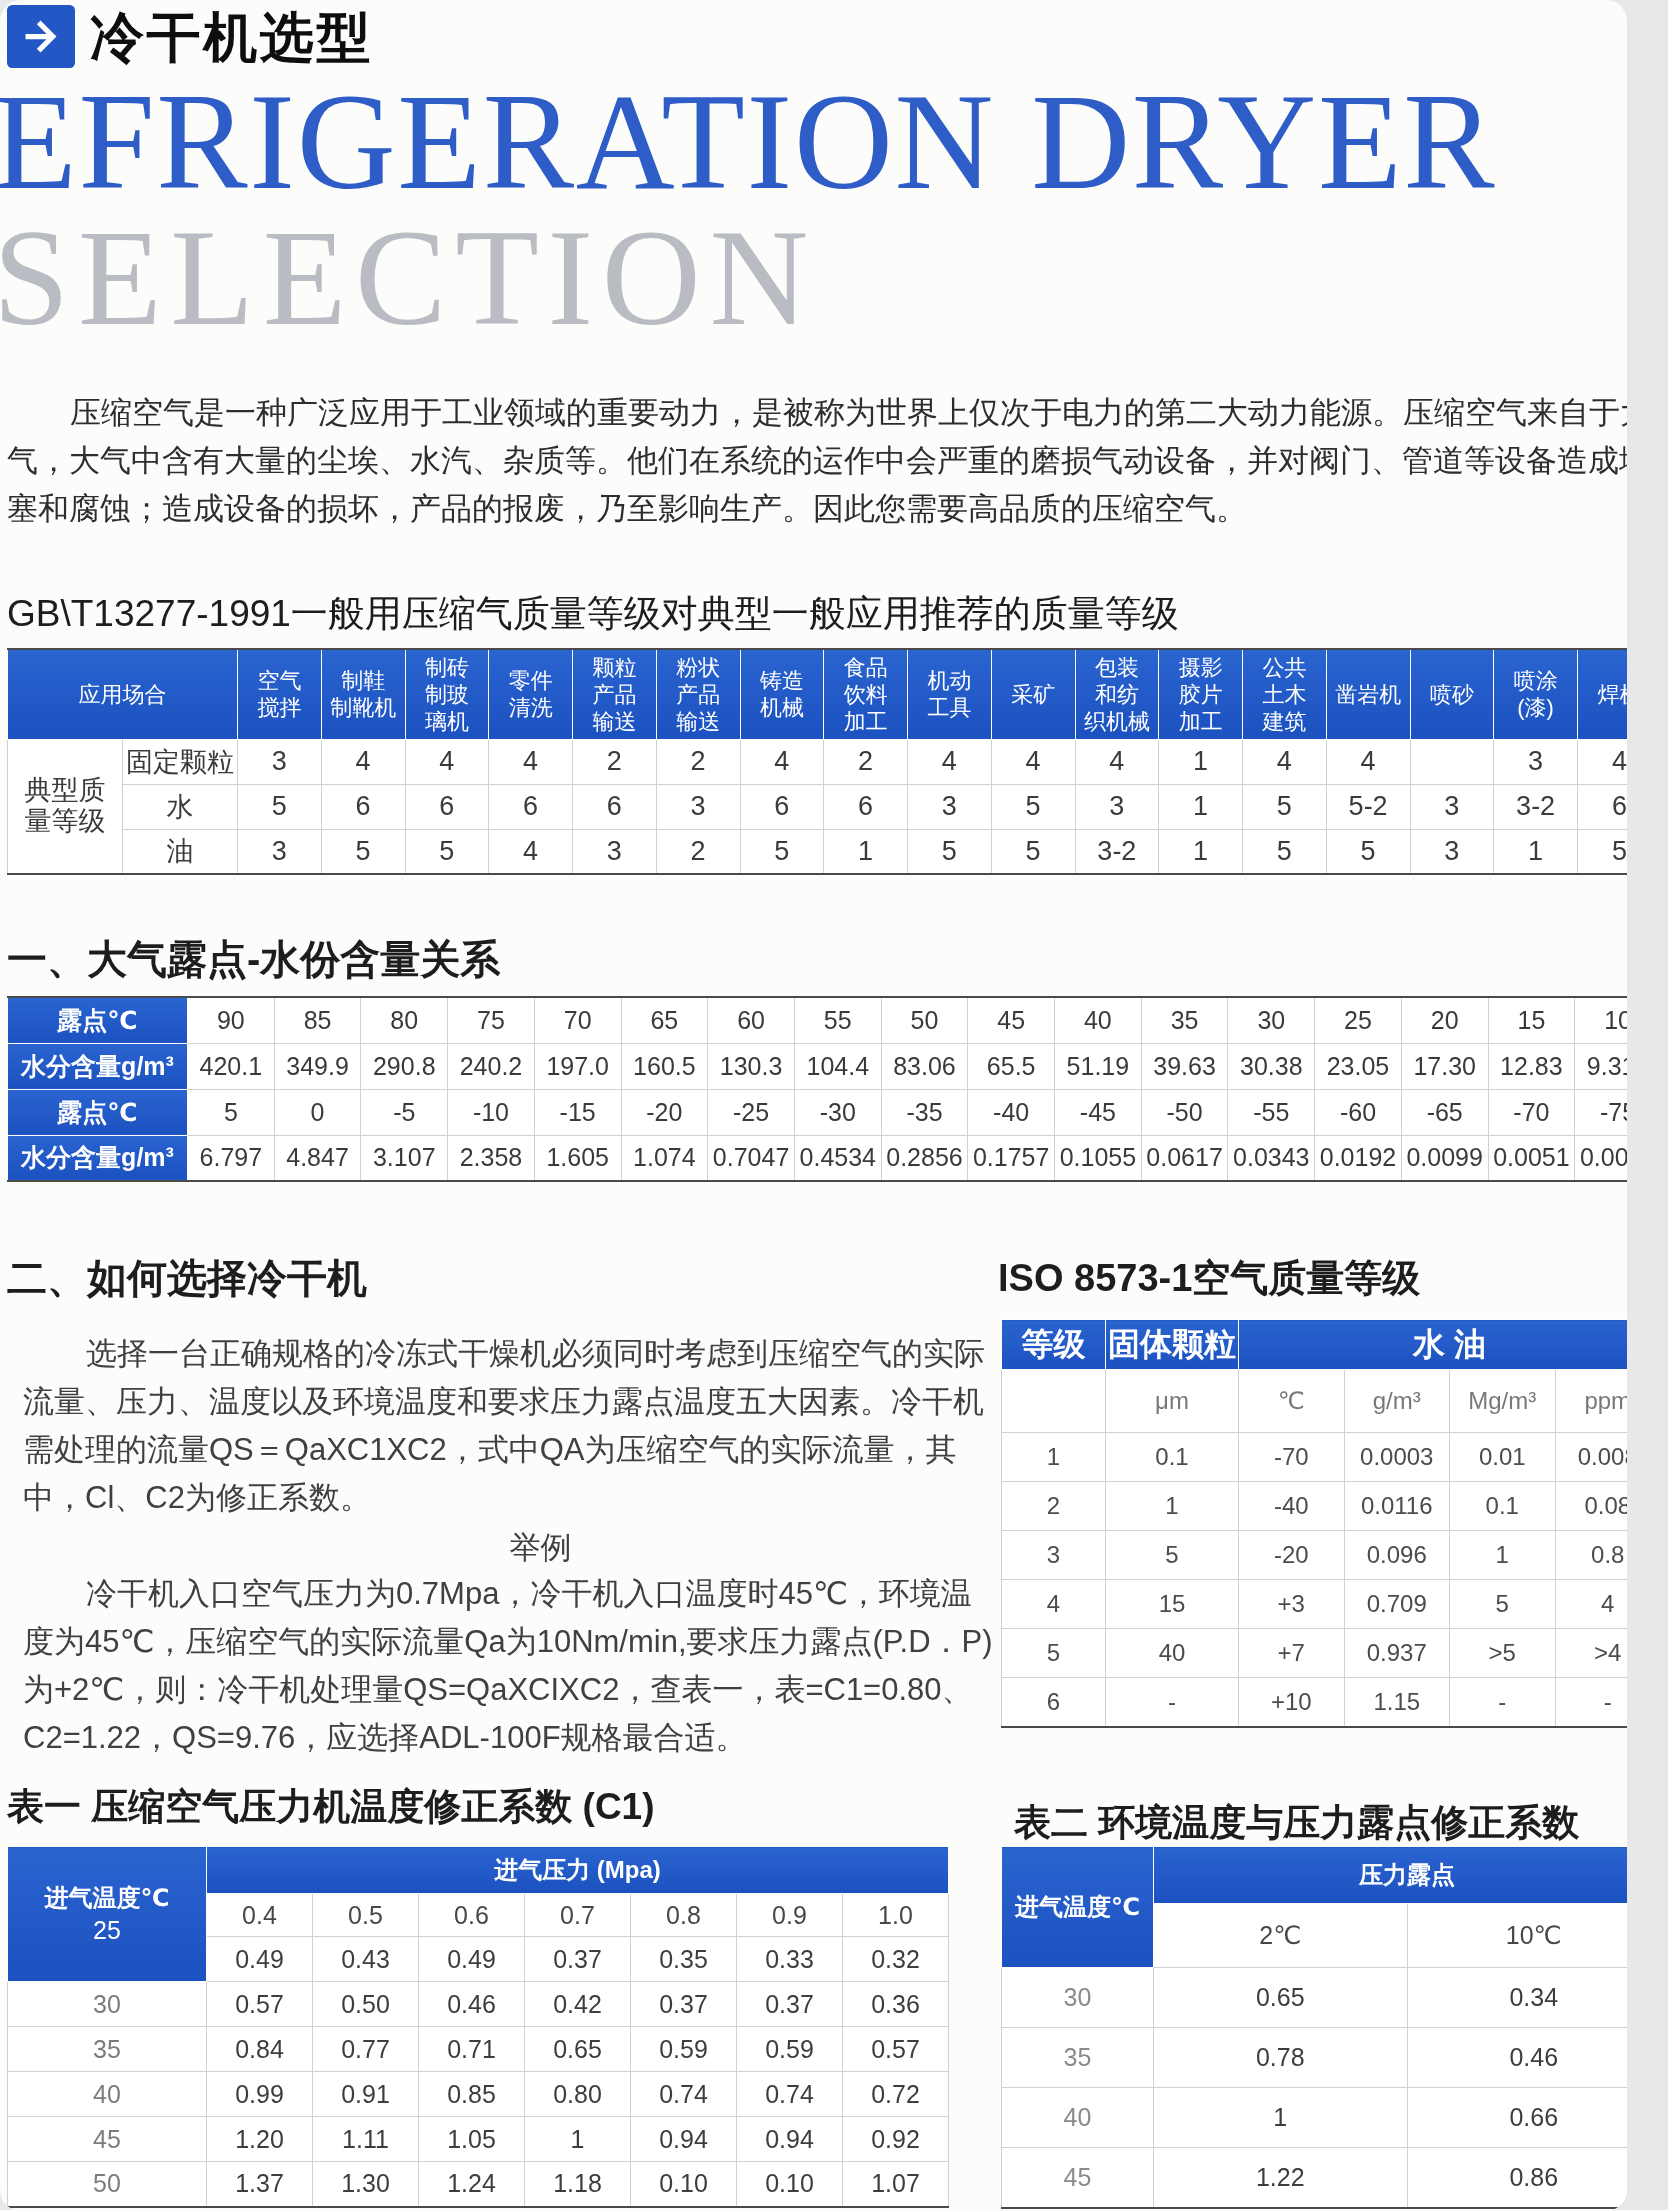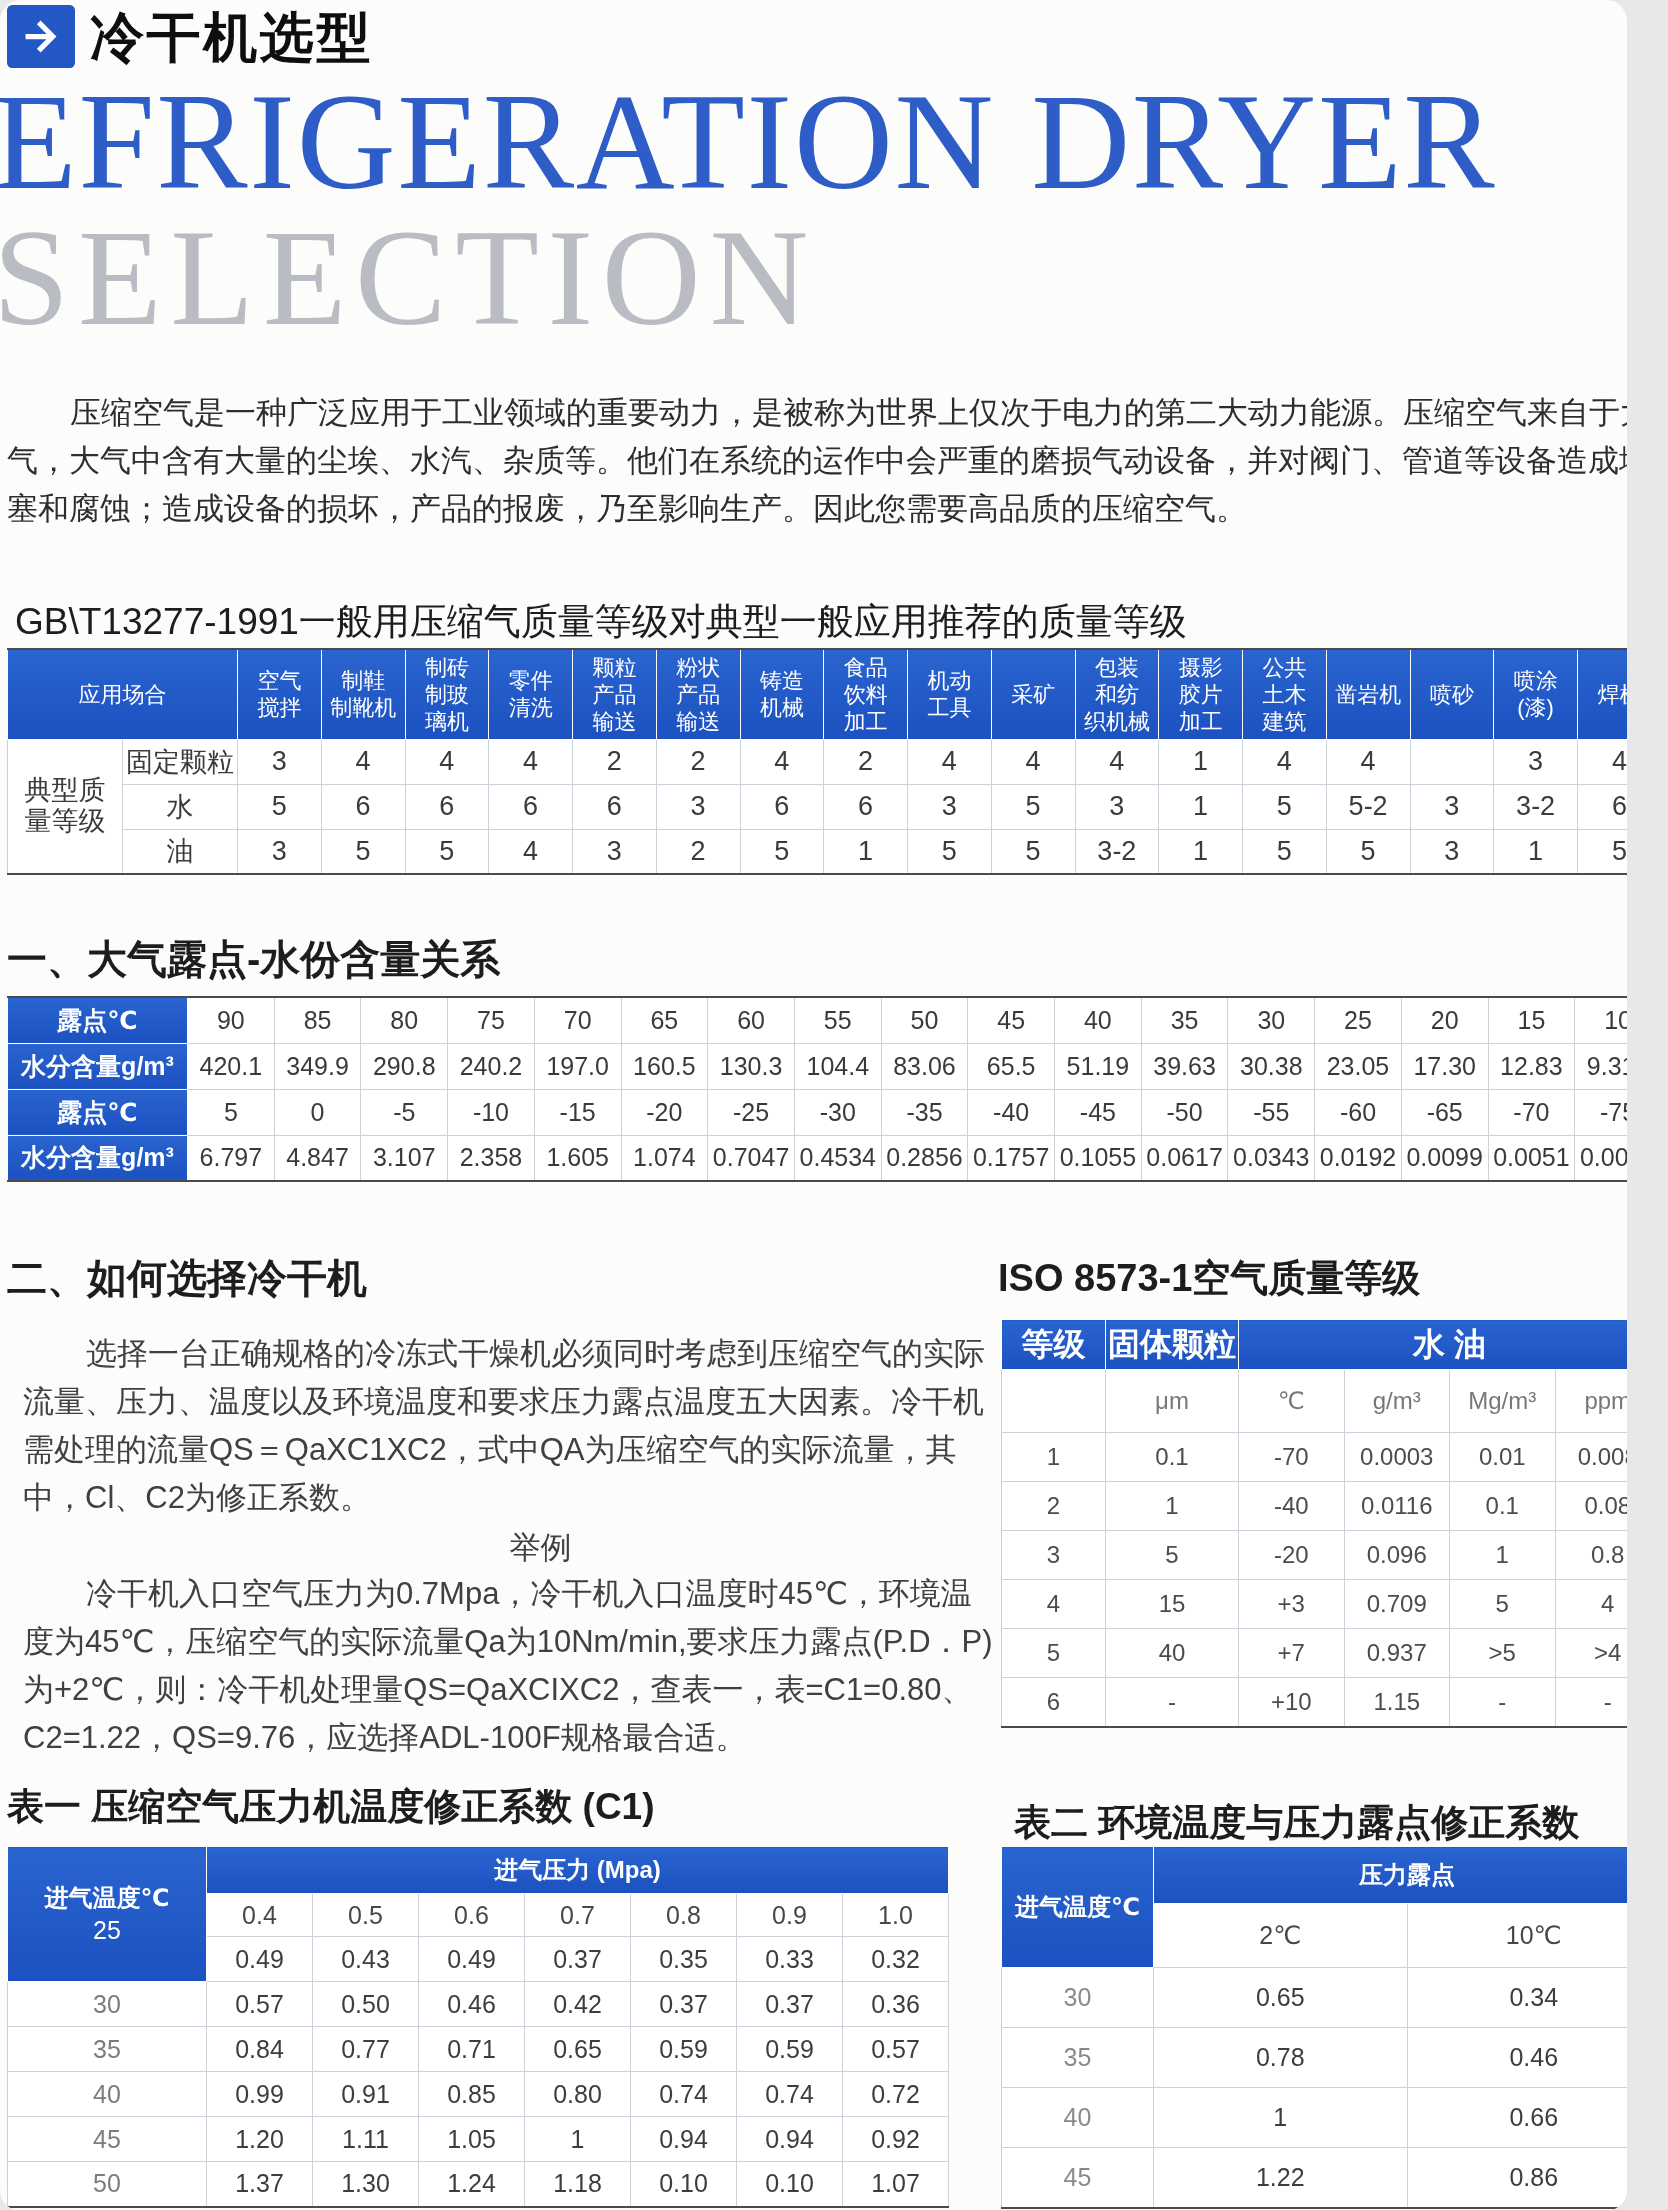--- a/index.html
+++ b/index.html
@@ -15,21 +15,21 @@
   .big-title { position:absolute; left:-7px; top:73px; font-size:137px; line-height:139px;
                font-family:"Liberation Serif","DejaVu Serif",serif; color:#2e5dc8;
                letter-spacing:1.7px; white-space:nowrap; }
   .sub-title { position:absolute; left:-7px; top:209px; font-size:137px; line-height:139px;
                font-family:"Liberation Serif","DejaVu Serif",serif; color:#b9bcc2;
                letter-spacing:8.7px; white-space:nowrap; }
 
   
   .intro { position:absolute; left:7px; top:389px; width:1655px; font-size:31px;
            line-height:48px; color:#2d2d2d; text-indent:63px; margin:0; }
-  .h-gb   { position:absolute; left:7px;  top:589px;  font-size:37px; font-weight:500; color:#1d1d1d; margin:8px; }
+  .h-gb   { position:absolute; left:7px;  top:589px;  font-size:37px; font-weight:500; color:#1d1d1d; margin:0; }
   .h-sec1 { position:absolute; left:7px;  top:932px; font-size:40px; font-weight:600; color:#1d1d1d; margin:0; }
   .h-sec2 { position:absolute; left:7px;  top:1251px; font-size:40px; font-weight:600; color:#1d1d1d; margin:0; }
   .h-iso  { position:absolute; left:998px; top:1253px; font-size:38px; font-weight:600; color:#1d1d1d; margin:0; }
   .h-t1   { position:absolute; left:7px;  top:1782px; font-size:37px; font-weight:600; color:#1d1d1d; margin:0; }
   .h-t2   { position:absolute; left:998px; top:1782px; font-size:37px; font-weight:600; color:#1d1d1d; margin:16px; }
   .para { position:absolute; left:7px; width:972px; font-size:31px; line-height:48px;
           color:#404040; text-indent:63px; margin:16px; }
   .p1 { top:1314px; }
   .pex { top:1508px;text-align:center; }
   .p2 { top:1554px; }

